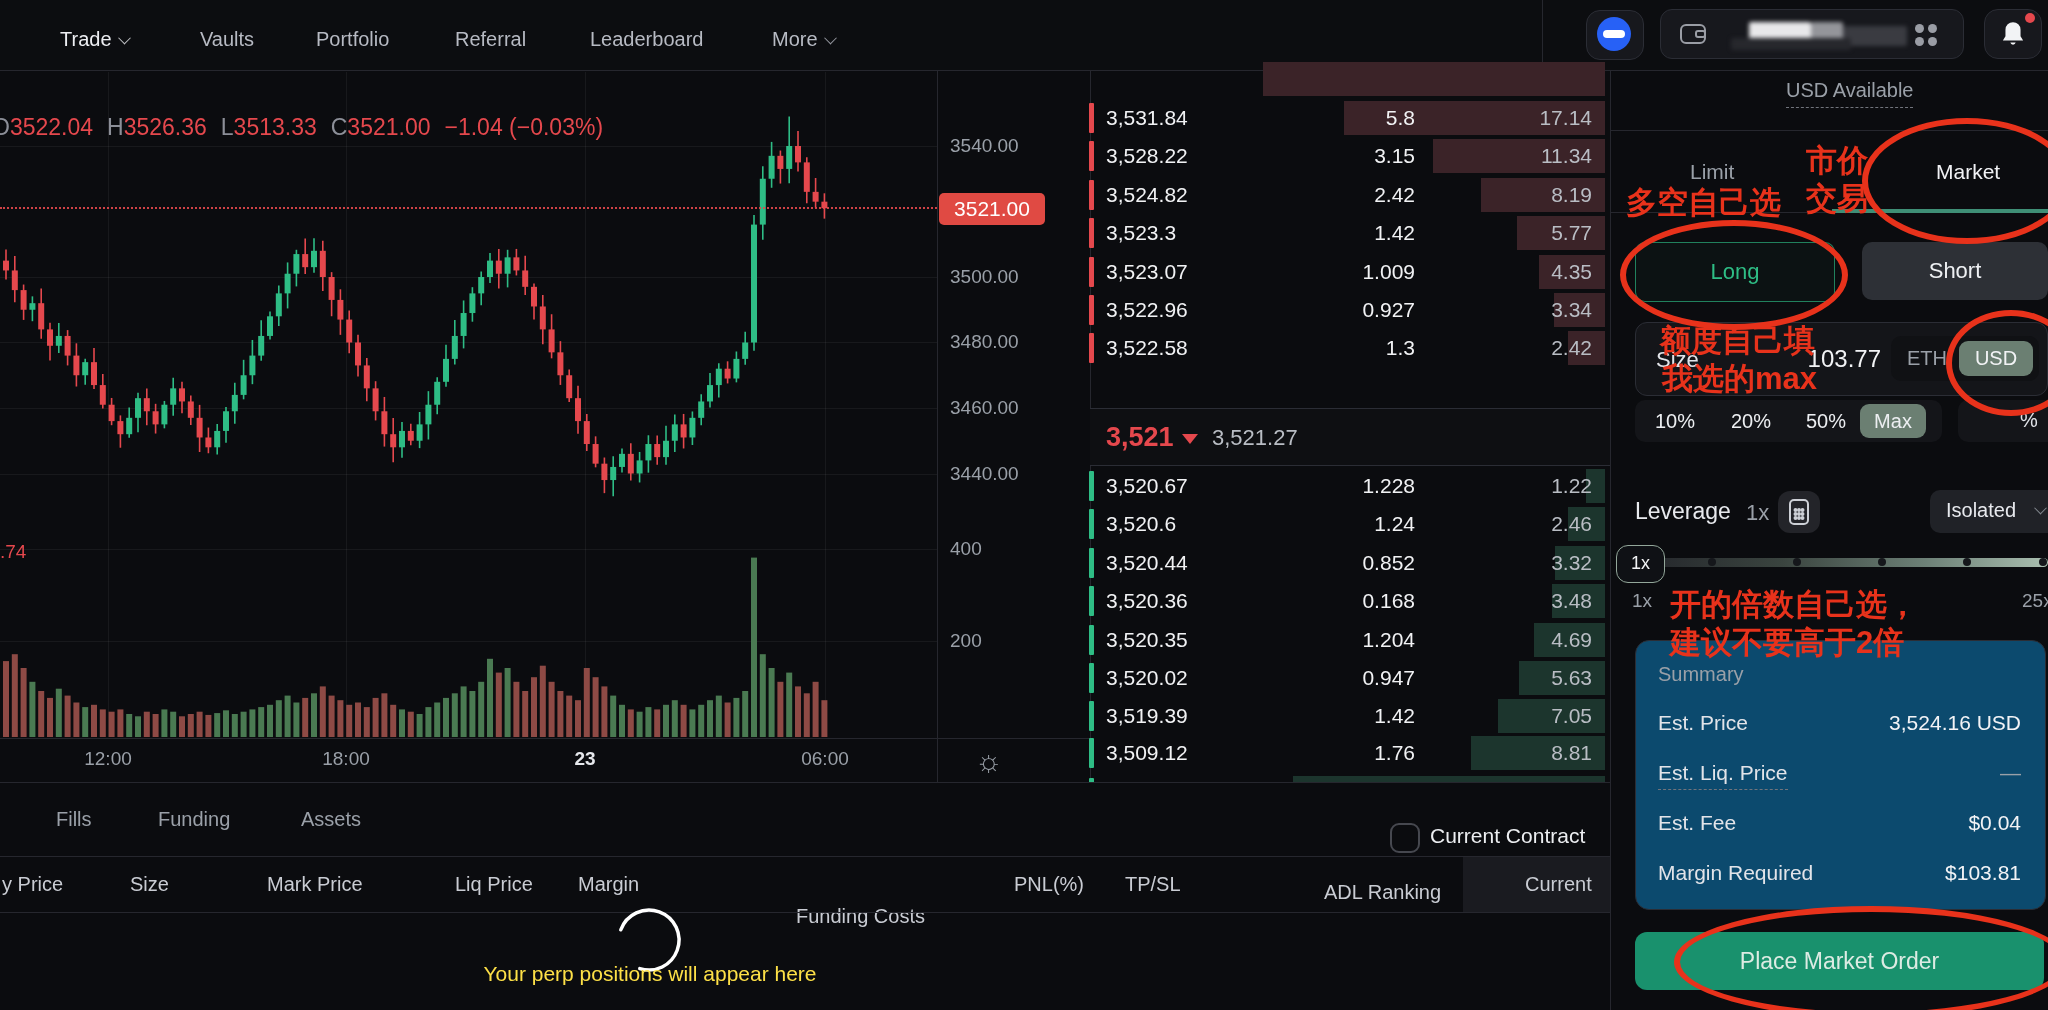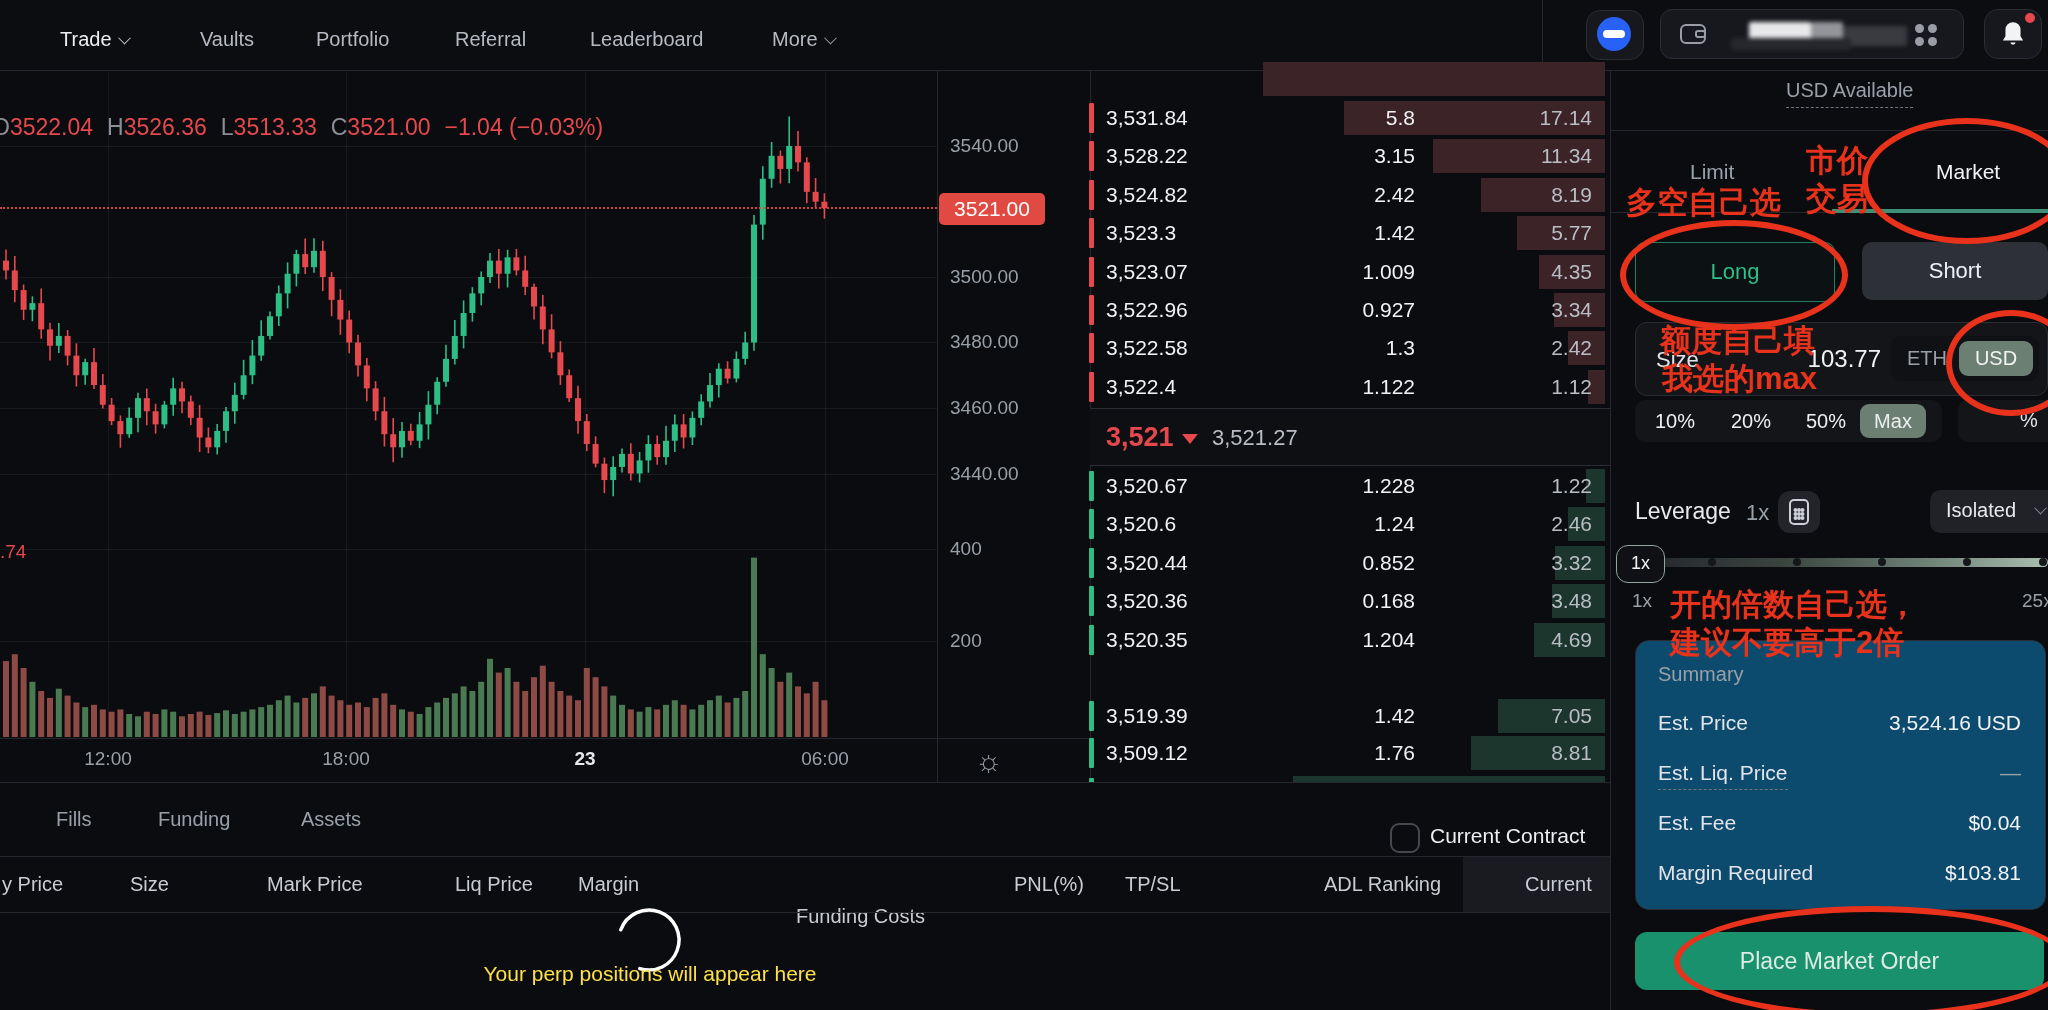--- a/index.html
+++ b/index.html
@@ -466,27 +466,20 @@
       <div class="ob-size">0.927</div>
       <div class="ob-total">3.34</div>
     </div>
     <div class="ob-row" style="top: 329.4px; cursor: pointer;">
       <div class="ob-depth" style="width: 36.784px; background: rgb(59, 35, 40);"></div>
       <div class="ob-tick" style="background: rgb(229, 72, 77);"></div>
       <div class="ob-price">3,522.58</div>
       <div class="ob-size">1.3</div>
       <div class="ob-total">2.42</div>
     </div>
-    <div class="ob-row" style="top: 367.8px; cursor: pointer;">
-      <div class="ob-depth" style="width: 17.024px; background: rgb(59, 35, 40);"></div>
-      <div class="ob-tick" style="background: rgb(229, 72, 77);"></div>
-      <div class="ob-price">3,522.4</div>
-      <div class="ob-size">1.122</div>
-      <div class="ob-total">1.12</div>
-    </div>
     <div class="ob-row" style="top: 467px; cursor: pointer;">
       <div class="ob-depth" style="width: 18.544px; background: rgb(28, 53, 45);"></div>
       <div class="ob-tick" style="background: rgb(46, 189, 133);"></div>
       <div class="ob-price">3,520.67</div>
       <div class="ob-size">1.228</div>
       <div class="ob-total">1.22</div>
     </div>
     <div class="ob-row" style="top: 505.4px; cursor: pointer;">
       <div class="ob-depth" style="width: 37.392px; background: rgb(28, 53, 45);"></div>
       <div class="ob-tick" style="background: rgb(46, 189, 133);"></div>
@@ -507,20 +500,27 @@
       <div class="ob-price">3,520.36</div>
       <div class="ob-size">0.168</div>
       <div class="ob-total">3.48</div>
     </div>
     <div class="ob-row" style="top: 620.6px; cursor: pointer;">
       <div class="ob-depth" style="width: 71.288px; background: rgb(28, 53, 45);"></div>
       <div class="ob-tick" style="background: rgb(46, 189, 133);"></div>
       <div class="ob-price">3,520.35</div>
       <div class="ob-size">1.204</div>
       <div class="ob-total">4.69</div>
+    </div>
+    <div class="ob-row" style="top: 659px; cursor: pointer;">
+      <div class="ob-depth" style="width: 85.576px; background: rgb(28, 53, 45);"></div>
+      <div class="ob-tick" style="background: rgb(46, 189, 133);"></div>
+      <div class="ob-price">3,520.02</div>
+      <div class="ob-size">0.947</div>
+      <div class="ob-total">5.63</div>
     </div>
     <div class="ob-row" style="top: 697.4px; cursor: pointer;">
       <div class="ob-depth" style="width: 107.16px; background: rgb(28, 53, 45);"></div>
       <div class="ob-tick" style="background: rgb(46, 189, 133);"></div>
       <div class="ob-price">3,519.39</div>
       <div class="ob-size">1.42</div>
       <div class="ob-total">7.05</div>
     </div>
     <div class="ob-row" style="top: 734px; cursor: pointer; text-decoration: underline;">
       <div class="ob-depth" style="width: 133.912px; background: rgb(28, 53, 45);"></div>
@@ -656,21 +656,21 @@
 <div class="abs" style="left:1463px;top:857px;width:147px;height:55px;background:#1a1b20;"></div>
 <div id="table-headers" class="abs" style="left:0;top:856px;width:1610px;height:56px;">
     <div class="th" style="left: 2px;">y Price</div>
     <div class="th" style="left: 130px;">Size</div>
     <div class="th" style="left: 267px;">Mark Price</div>
     <div class="th" style="left: 455px;">Liq Price</div>
     <div class="th" style="left: 578px;">Margin</div>
     <div class="th" style="left: 796px; margin-top: 32px;">Funding Costs</div>
     <div class="th" style="left: 1014px;">PNL(%)</div>
     <div class="th" style="left: 1125px;">TP/SL</div>
-    <div class="th" style="left: 1324px;">ADL Ranking</div>
+    <div class="th" style="left: 1324px; margin-top: 8px;">ADL Ranking</div>
     <div class="th" style="left: 1525px;">Current</div>
   </div>
 <div class="hline" style="left:0;top:912px;width:1610px;"></div>
 
 <svg class="abs" style="left:612px;top:903px;" width="74" height="74" viewBox="0 0 74 74">
   <circle cx="37" cy="37" r="30" fill="none" stroke="#fff" stroke-width="3.5" stroke-linecap="round" stroke-dasharray="140 49" transform="rotate(-160 37 37)"></circle>
 </svg>
 <div class="abs" style="left:0;top:962px;width:1300px;text-align:center;font-size:21px;color:#fde047;">Your perp positions will appear here</div>
 
 <div id="annotations">

